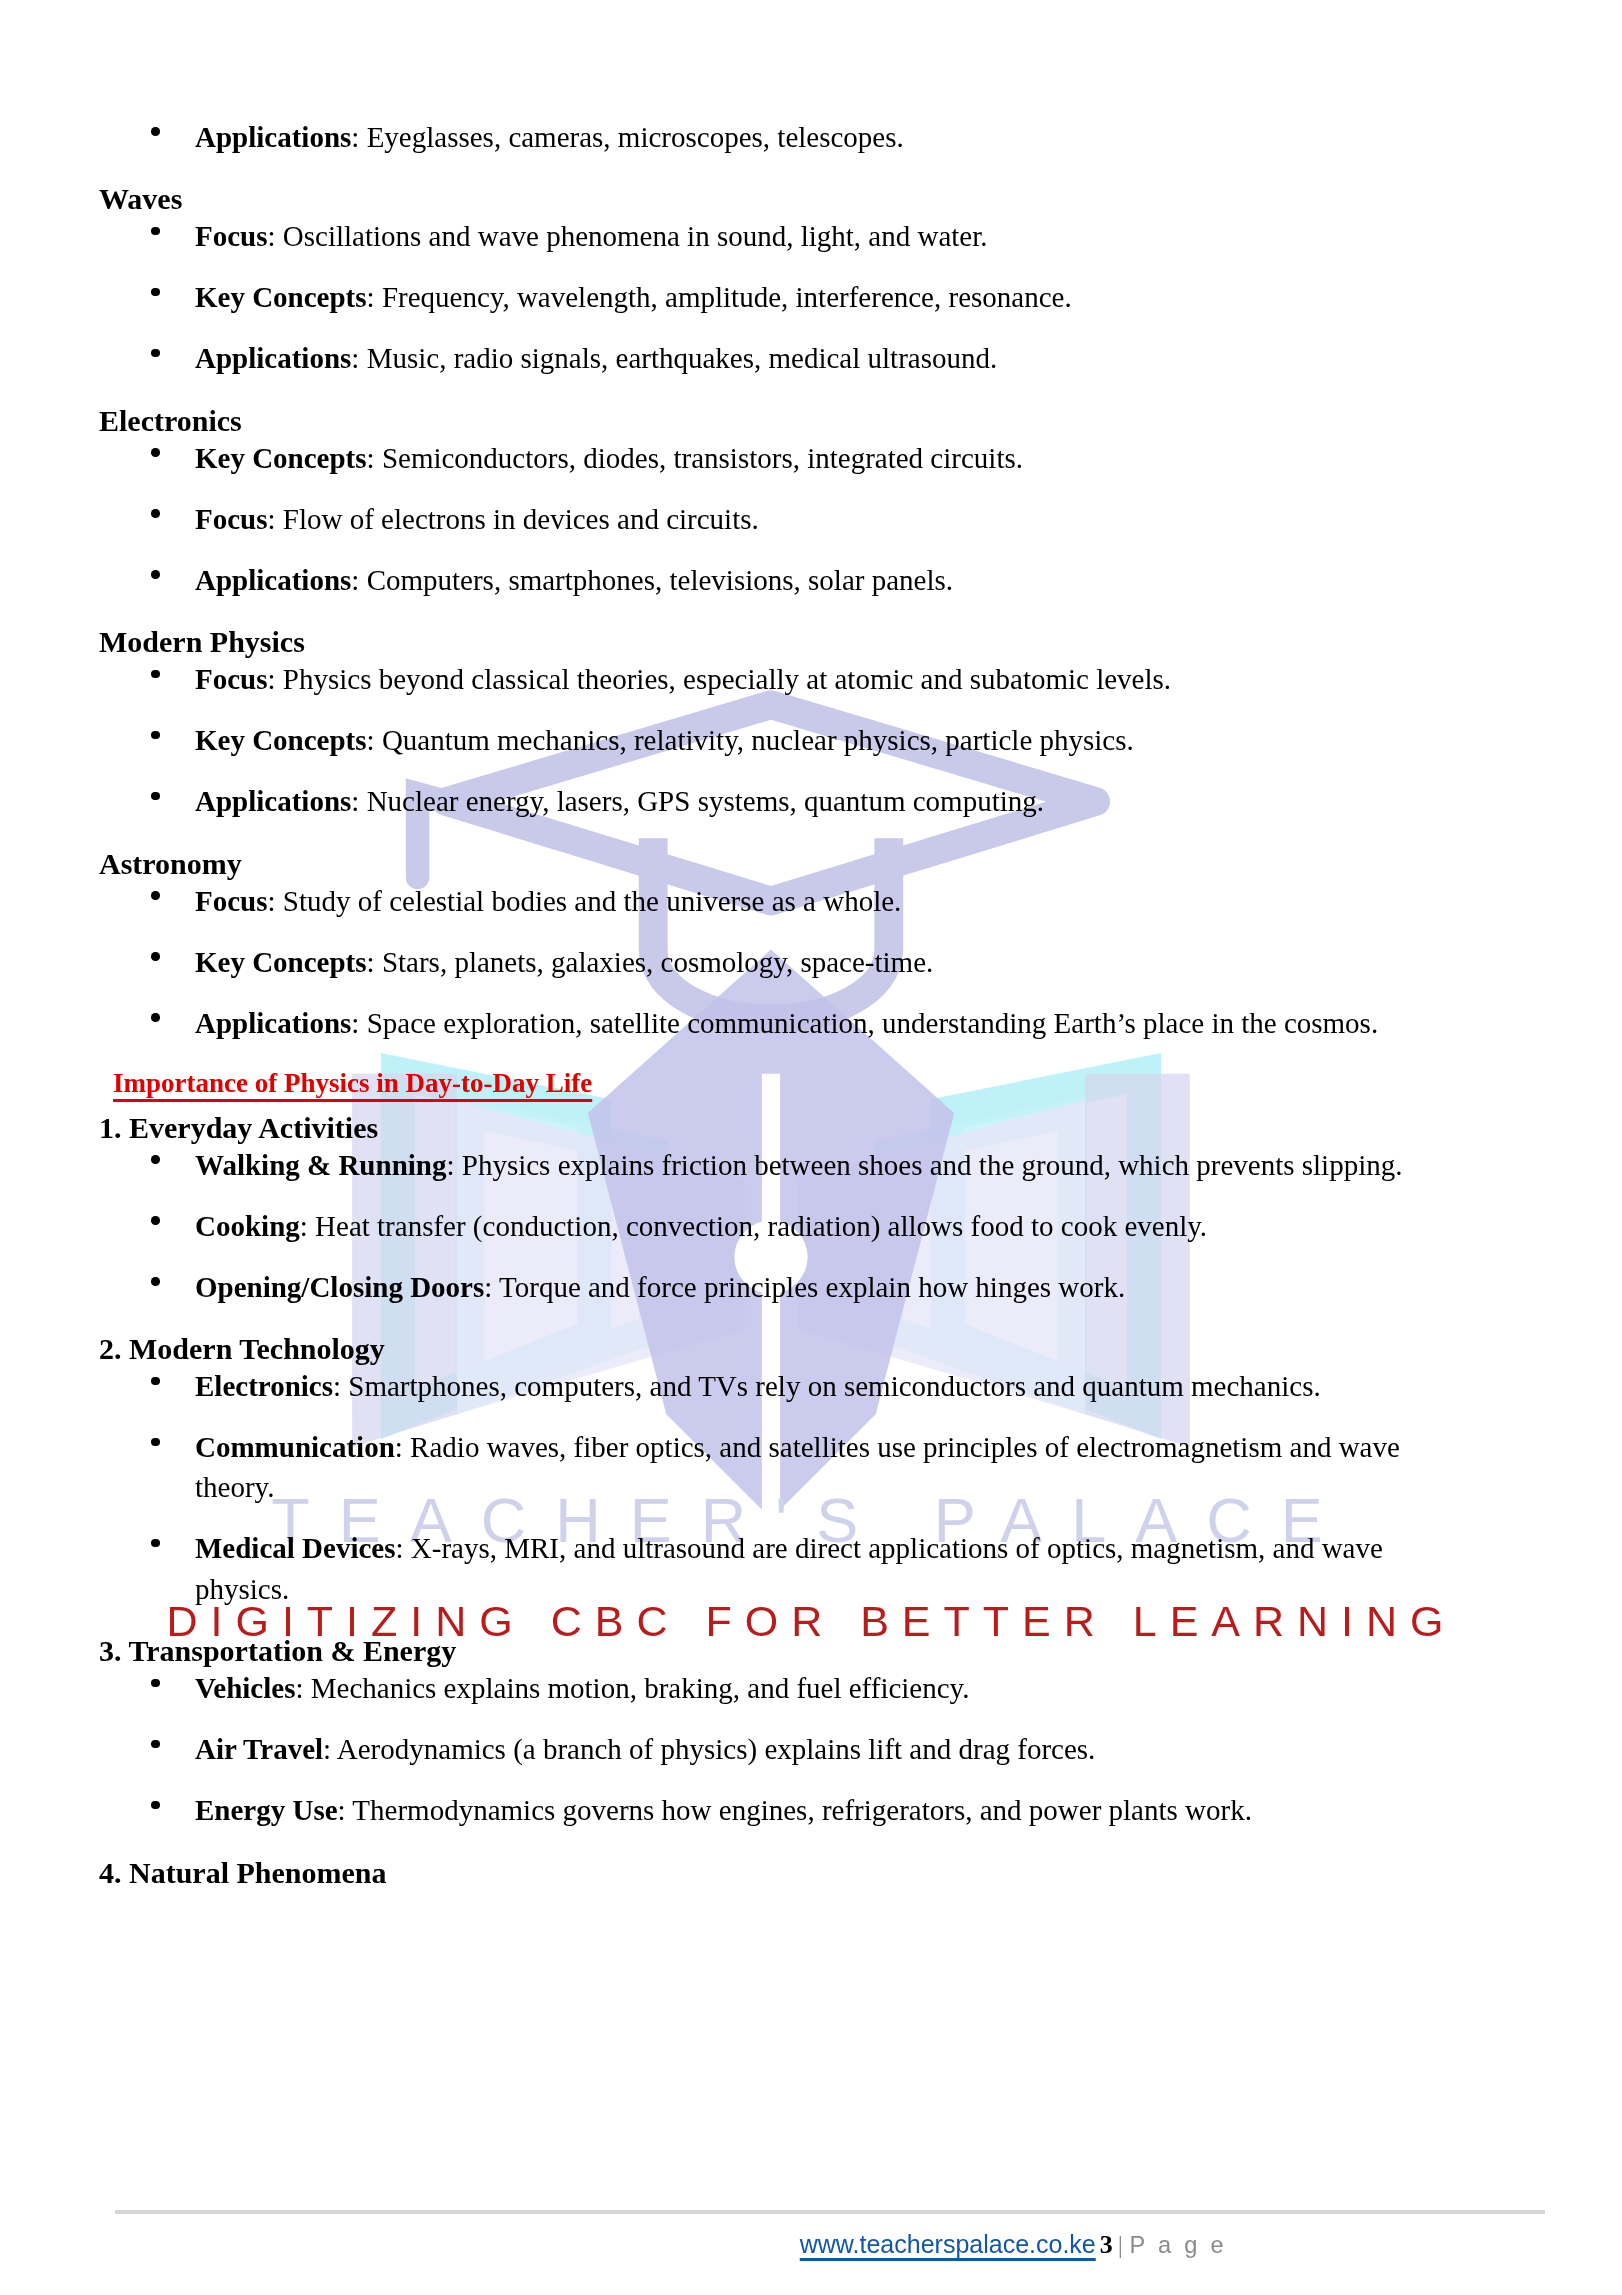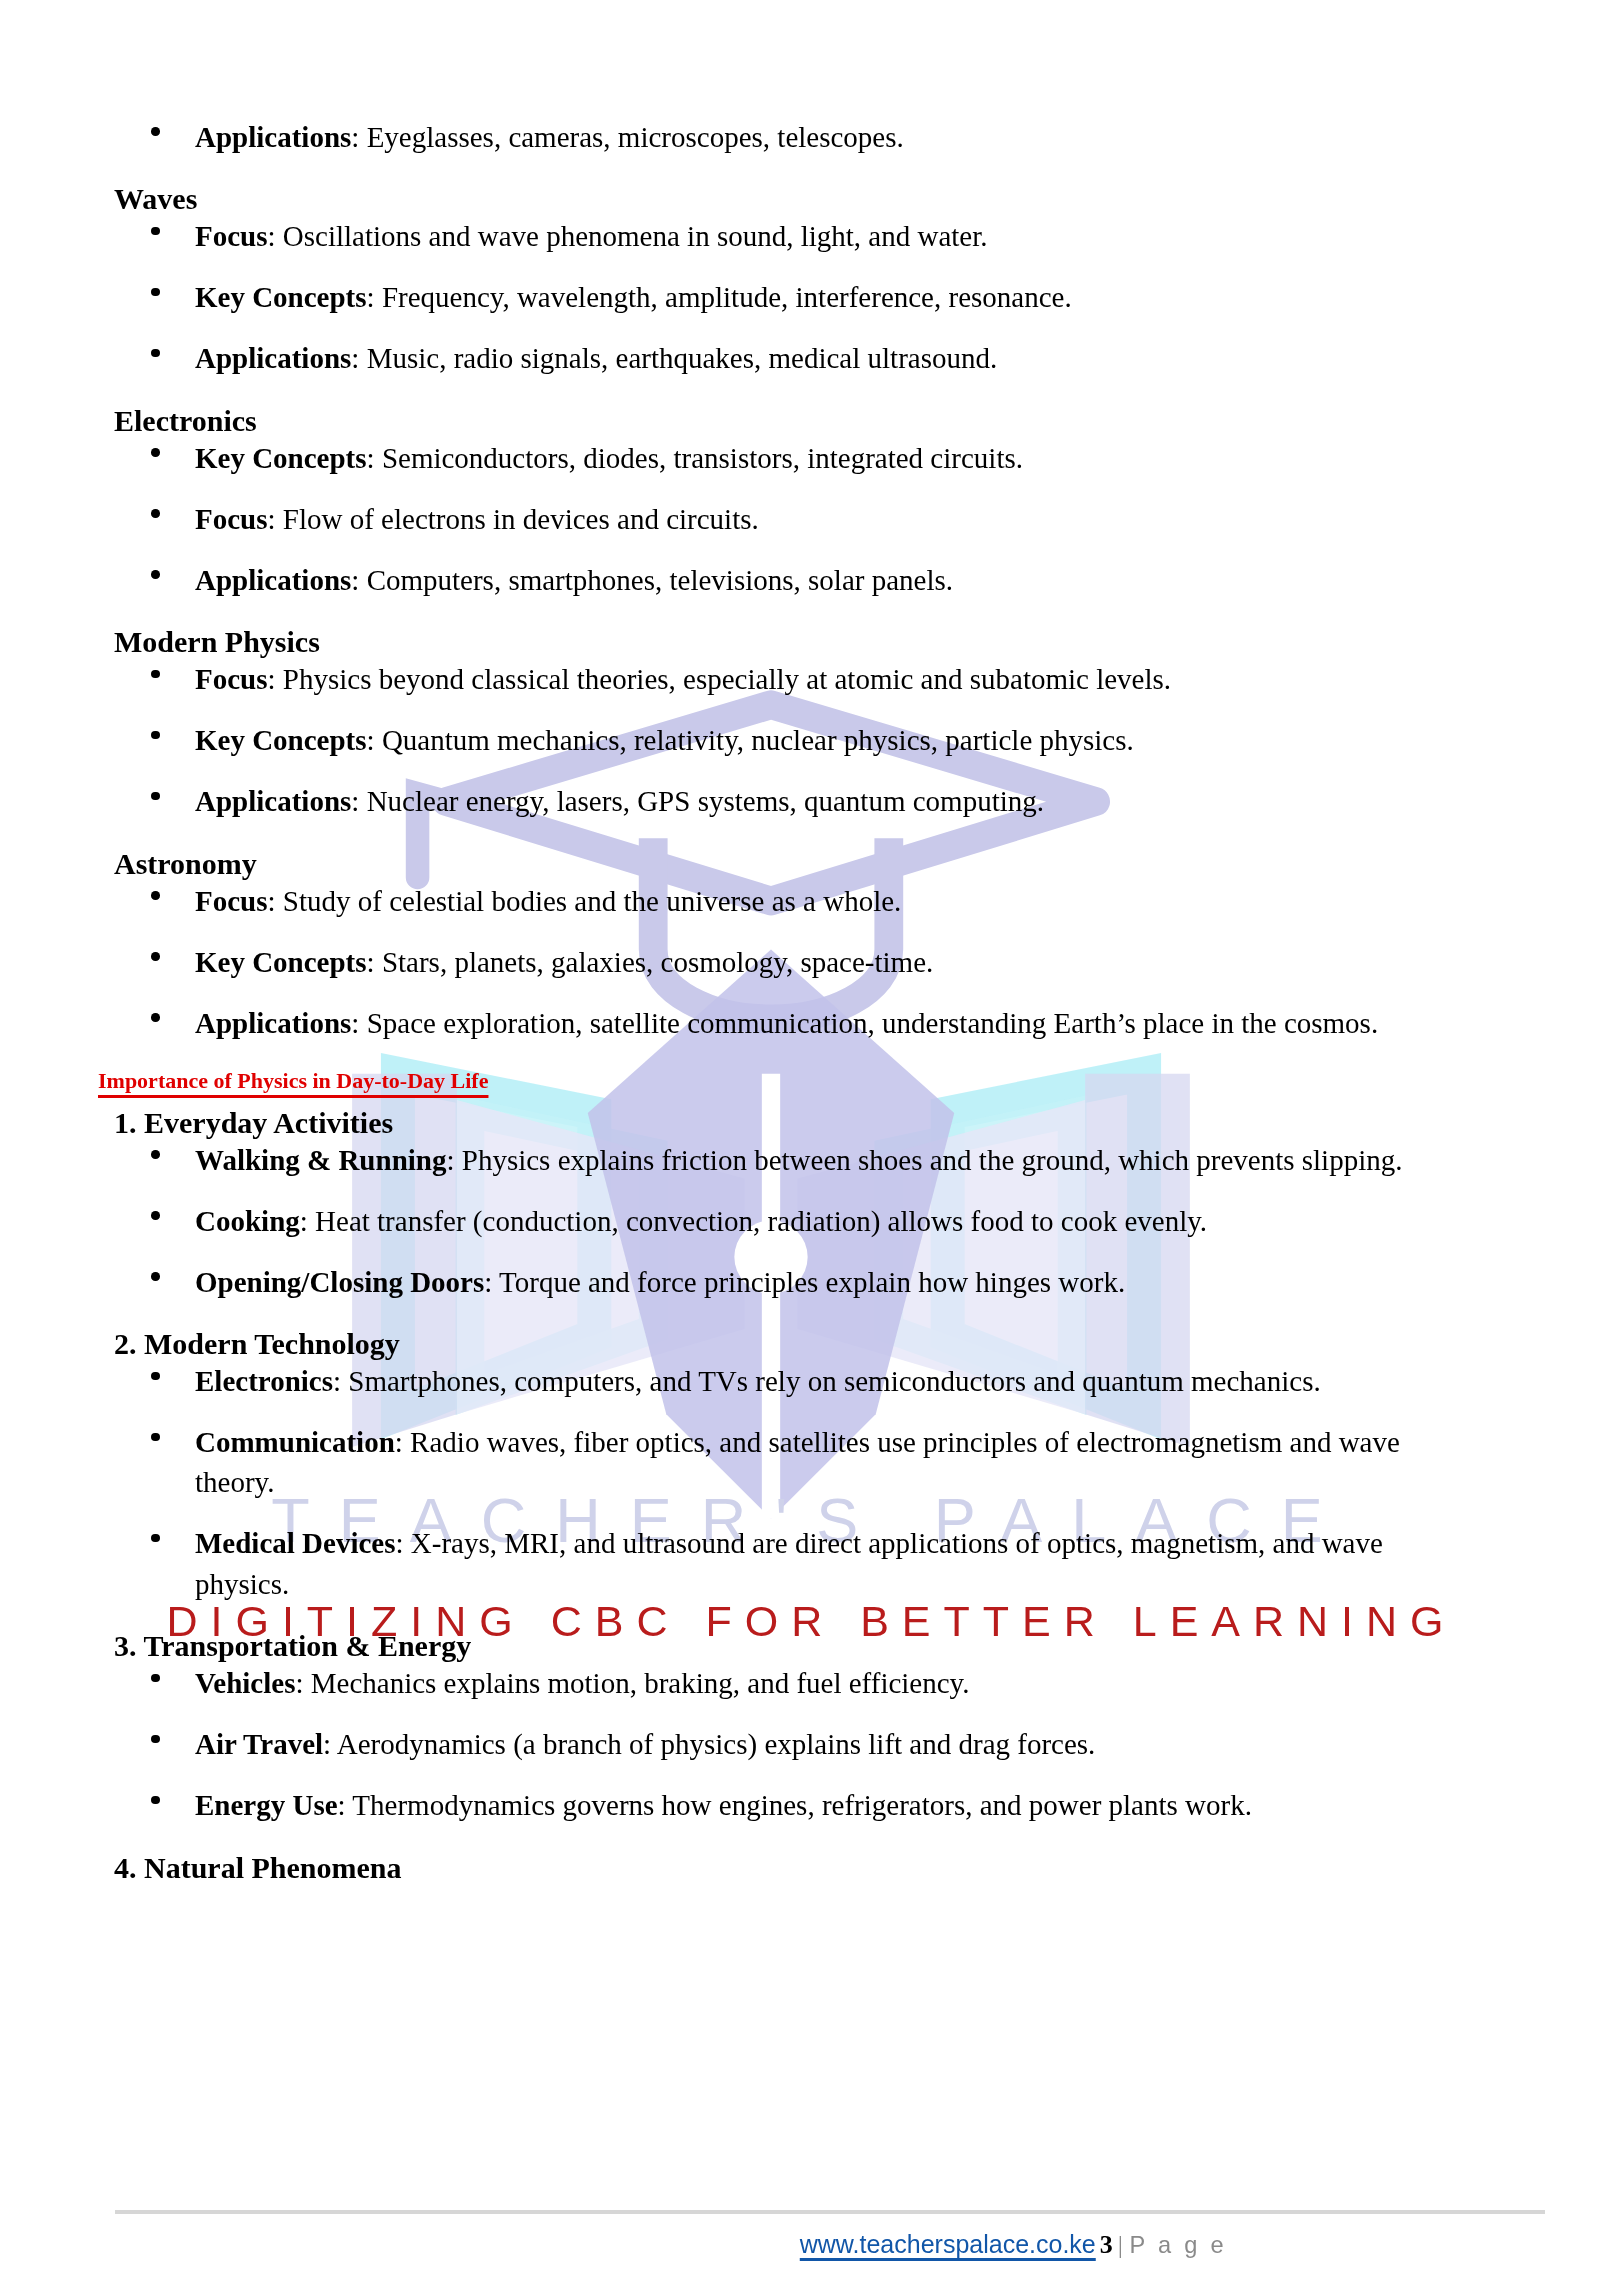--- a/index.html
+++ b/index.html
@@ -64,34 +64,34 @@
   .content {
     position: absolute;
     left: 0; top: 0;
     width: 1623px;
     z-index: 2;
     padding-top: 121px;
     box-sizing: border-box;
   }
 
   .h-section {
-    margin: 16px;
+    margin: 1px;
     padding: 0 0 0 98px;
     font-size: 30px;
     font-weight: bold;
     line-height: 1.0;
     margin-bottom: 8.5px;
     margin-top: 15.7px;
   }
   .h-section.first { margin-top: 0; }
 
   .h-red {
-    margin: 0;
+    margin: 15px;
     padding: 0 0 0 98px;
-    font-size: 22px;
+    font-size: 27px;
     font-weight: bold;
     color: #E00000;
     text-decoration: underline;
     text-decoration-thickness: 3.3px;
     text-underline-offset: 6.5px;
     line-height: 1.0;
     margin-top: 18.3px;
     margin-bottom: 13px;
   }
   .h-red span { color: #E00000; }

